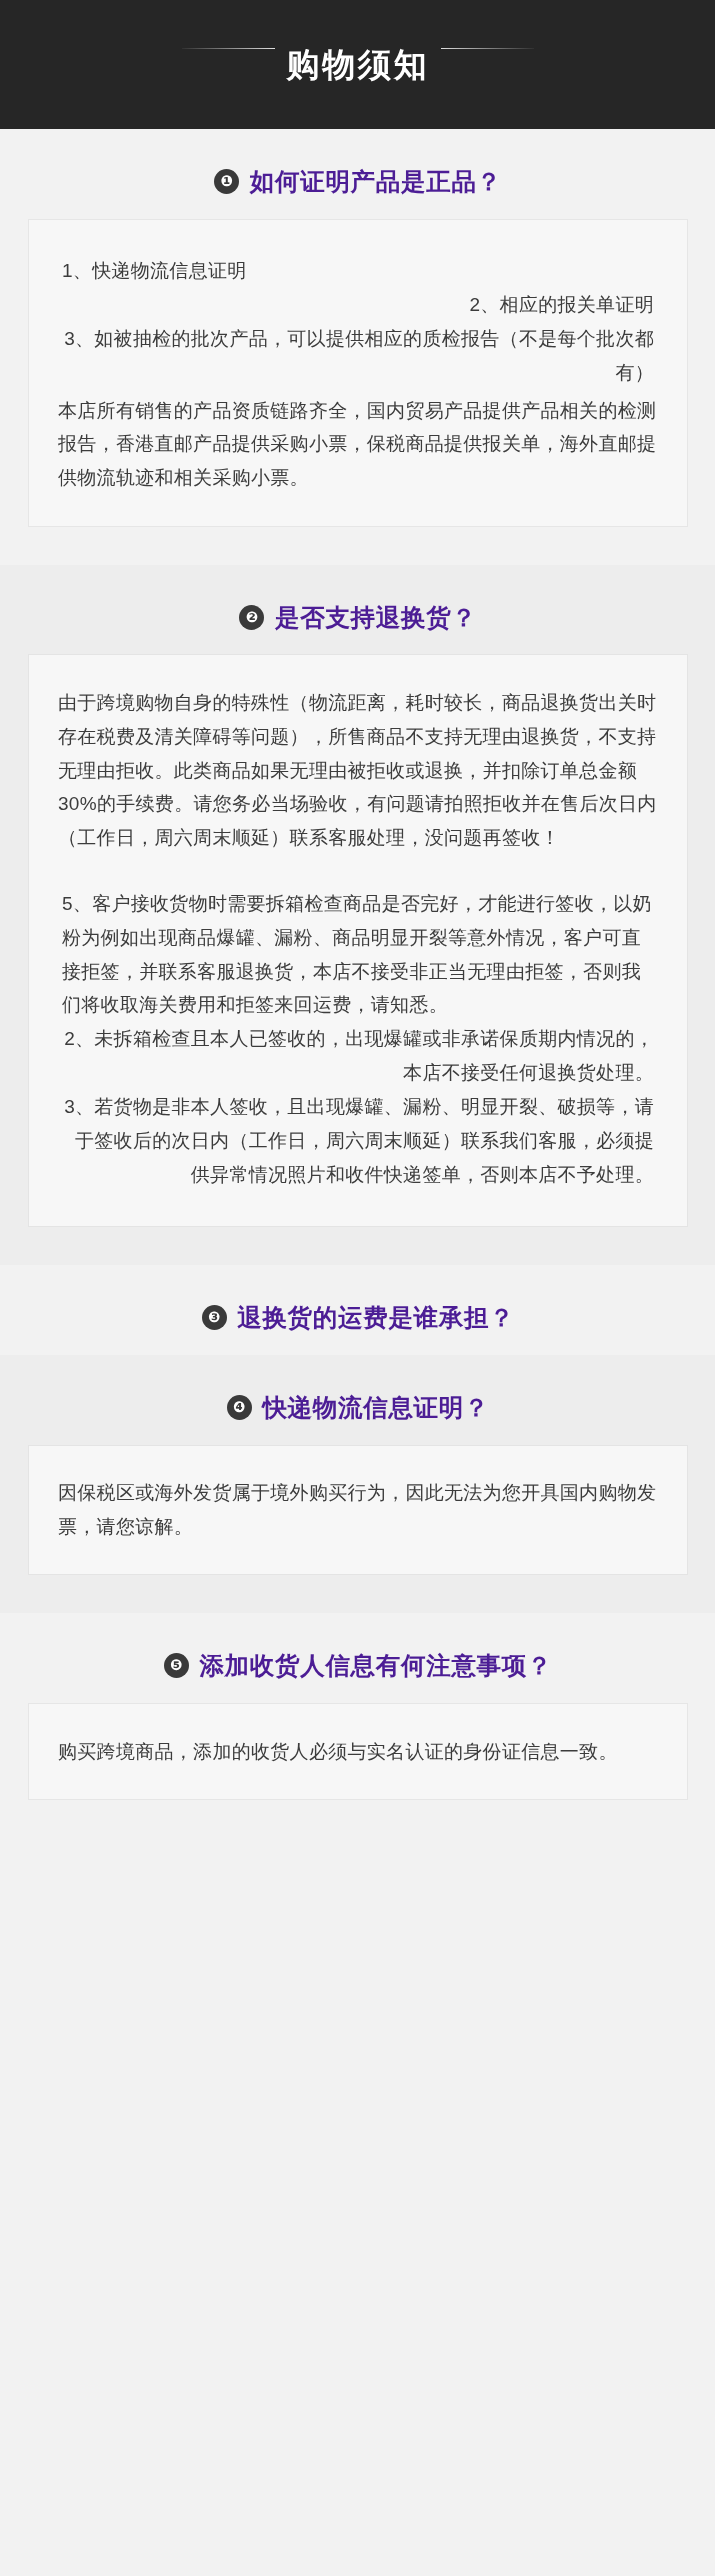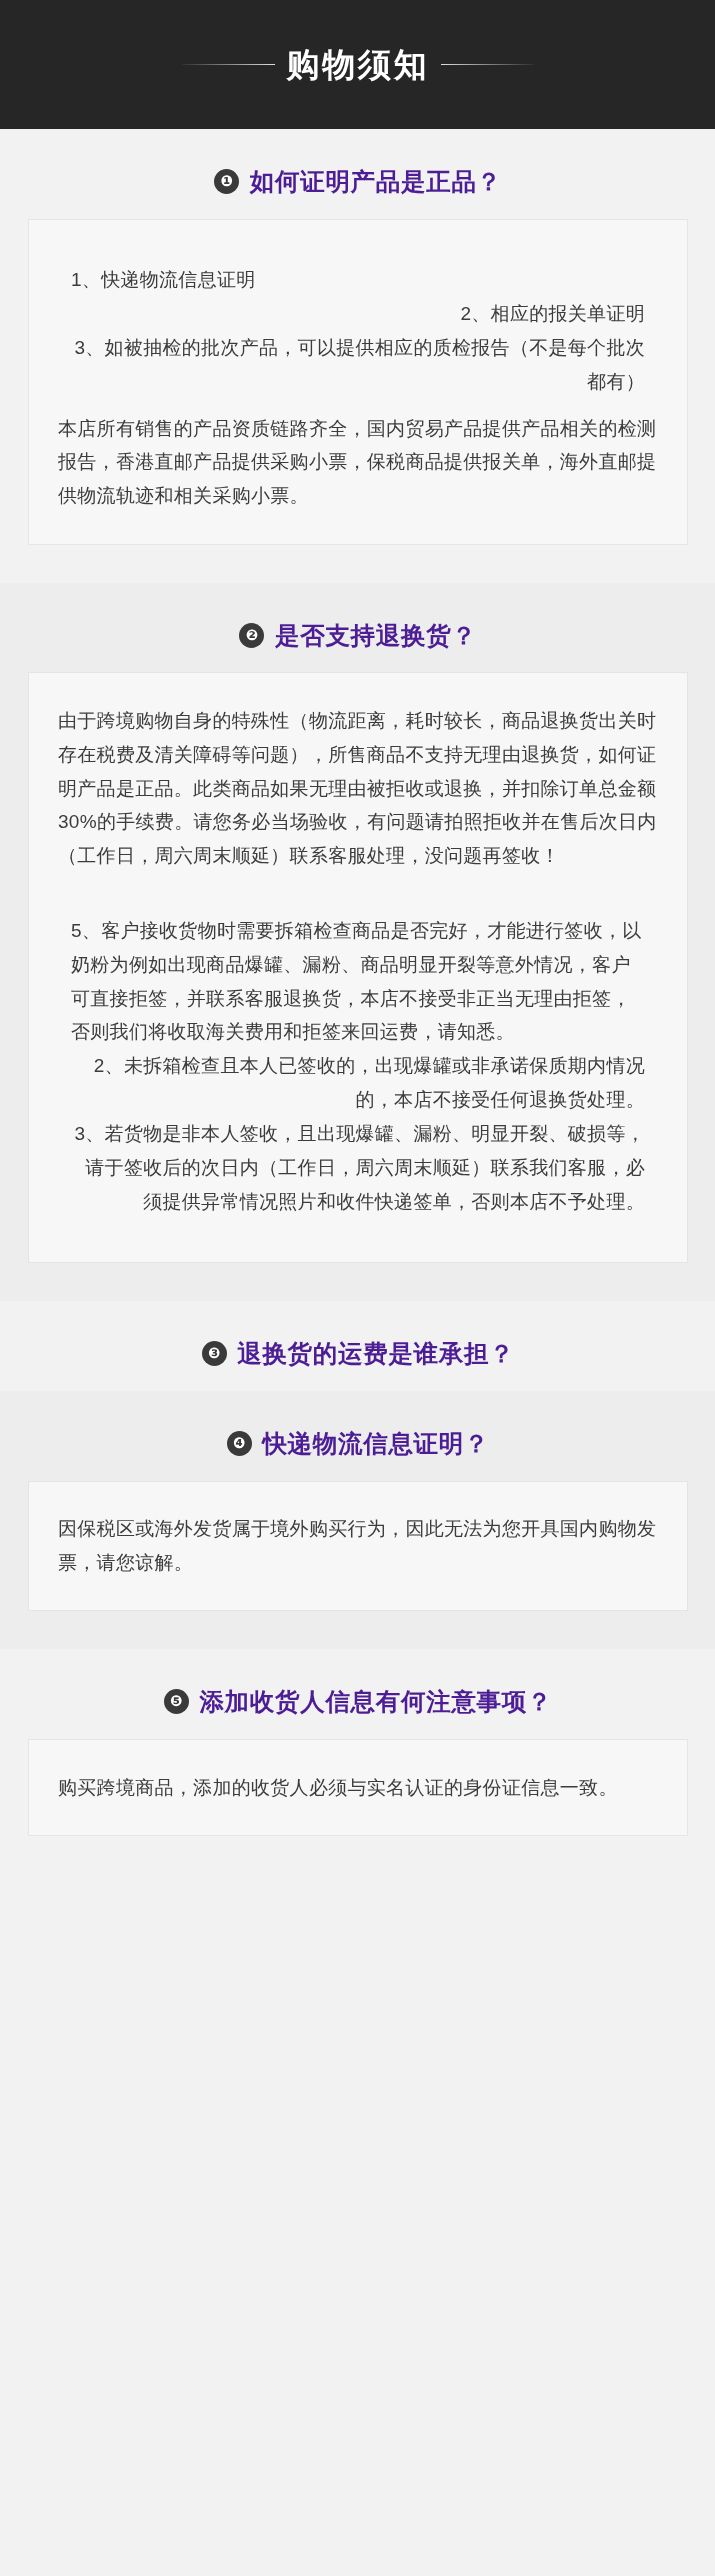--- a/index.html
+++ b/index.html
@@ -25,21 +25,20 @@
   
   .header {
     background: #262626;
     height: 129px;
     display: flex;
     align-items: center;
     justify-content: center;
   }
   .header-inner {
     display: flex;
-    align-items: center;
     gap: 12px;
   }
   .header-rule {
     width: 93px;
     height: 0.7px;
     background: linear-gradient(to right, rgba(255,255,255,0.05), rgba(255,255,255,0.85));
   }
   .header-rule.right {
     background: linear-gradient(to left, rgba(255,255,255,0.05), rgba(255,255,255,0.85));
   }
@@ -109,21 +108,21 @@
     letter-spacing: 0.3px;
   }
   .para + .para {
     margin-top: 26.5px;
     text-align: right;
   }
   .para.tight + .para.tight {
     margin-top: 0;
   }
   .list {
-    margin: 13px;
+    margin: 4px;
   }
   .list .para {
     margin-top: 0;
   }
   .gap-lg { height: 28px; }
 
   .footer-spacer {
     flex: 1 1 auto;
     background: #f2f2f2;
     min-height: 26.5px;
@@ -159,21 +158,21 @@
     </div>
   </div>
 
   <div class="section alt">
     <div class="section-head">
       <span class="qnum">❷</span>
       <span class="section-title">是否支持退换货？</span>
     </div>
     <div class="card-wrap">
       <div class="card">
-        <p class="para">由于跨境购物自身的特殊性（物流距离，耗时较长，商品退换货出关时存在税费及清关障碍等问题），所售商品不支持无理由退换货，如何证明产品是正品。此类商品如果无理由被拒收或退换，并扣除订单总金额30%的手续费。请您务必当场验收，有问题请拍照拒收并在售后次日内（工作日，周六周末顺延）联系客服处理，没问题再签收！</p>
+        <p class="para">由于跨境购物自身的特殊性（物流距离，耗时较长，商品退换货出关时存在税费及清关障碍等问题），所售商品不支持无理由退换货，不支持无理由拒收。此类商品如果无理由被拒收或退换，并扣除订单总金额30%的手续费。请您务必当场验收，有问题请拍照拒收并在售后次日内（工作日，周六周末顺延）联系客服处理，没问题再签收！</p>
         <div class="gap-lg"></div>
         <div class="list">
           <p class="para tight">5、客户接收货物时需要拆箱检查商品是否完好，才能进行签收，以奶粉为例如出现商品爆罐、漏粉、商品明显开裂等意外情况，客户可直接拒签，并联系客服退换货，本店不接受非正当无理由拒签，否则我们将收取海关费用和拒签来回运费，请知悉。</p>
           <p class="para tight">2、未拆箱检查且本人已签收的，出现爆罐或非承诺保质期内情况的，本店不接受任何退换货处理。</p>
           <p class="para tight">3、若货物是非本人签收，且出现爆罐、漏粉、明显开裂、破损等，请于签收后的次日内（工作日，周六周末顺延）联系我们客服，必须提供异常情况照片和收件快递签单，否则本店不予处理。</p>
         </div>
       </div>
     </div>
   </div>
 

